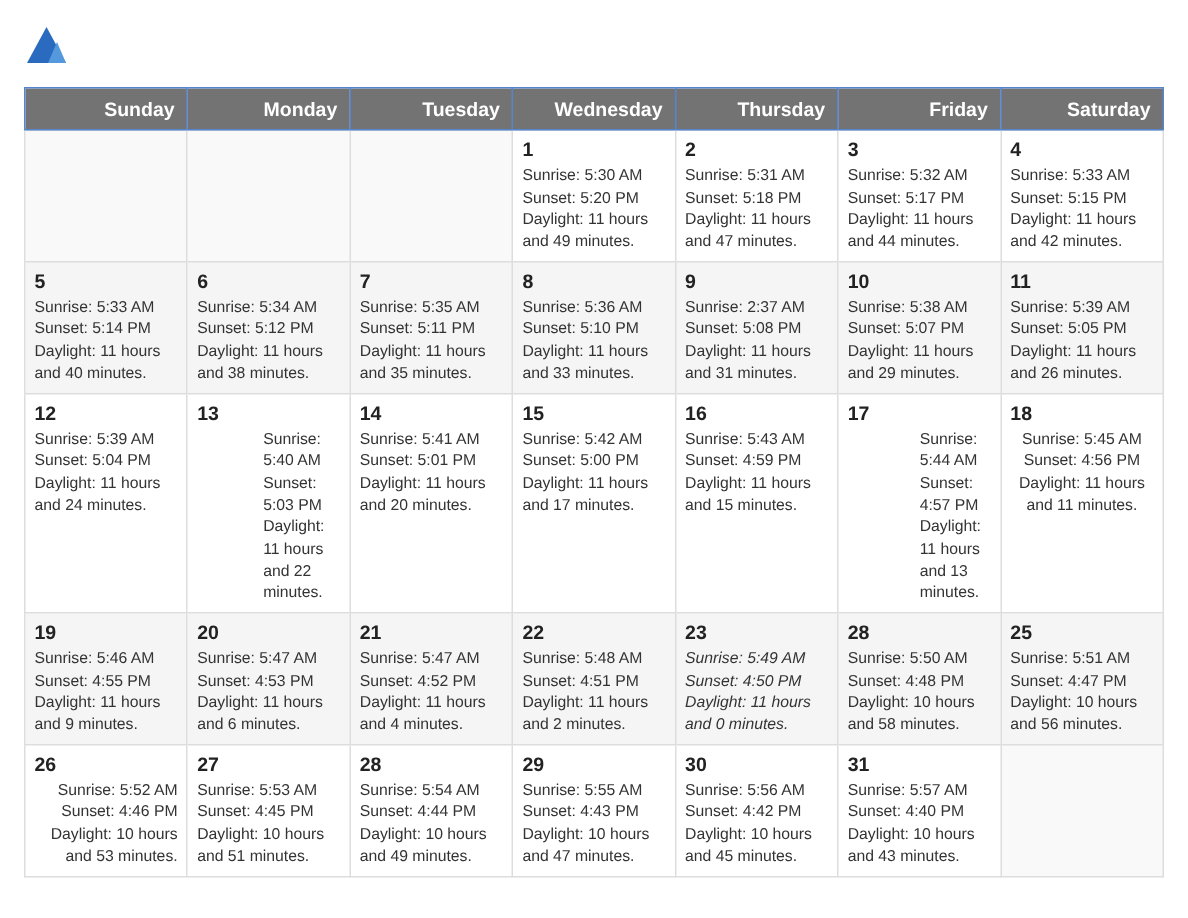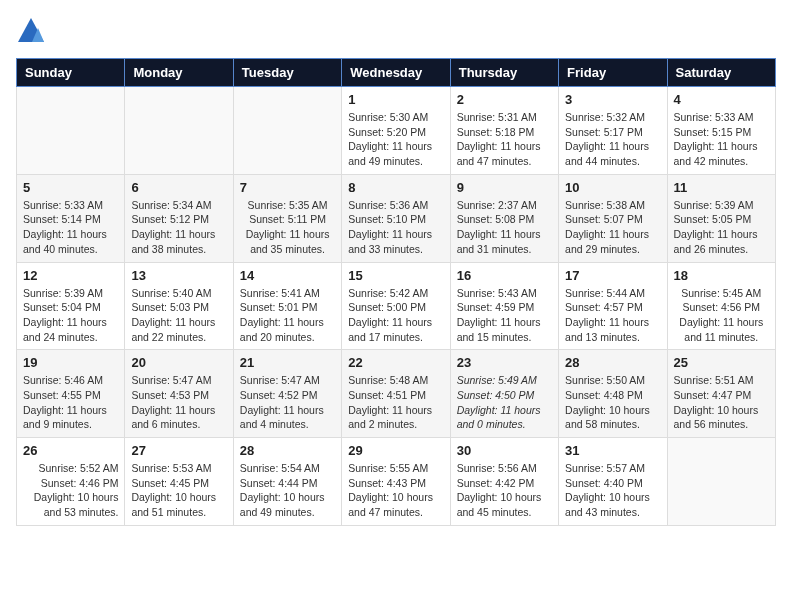--- a/index.html
+++ b/index.html
@@ -51,23 +51,23 @@
     .location {
       font-size: 16px;
       color: #444;
     }
     .calendar {
       width: 100%;
       border-collapse: collapse;
       border: 1px solid #ccc;
     }
     .calendar th {
-      background: #0f172a;
+      background: #737373;
       color: #fff;
-      text-align: left;
+      text-align: right;
       padding: 6px 8px;
       font-size: 13px;
       font-weight: bold;
       border: 1px solid #5585cc;
     }
     .calendar td {
       vertical-align: top;
       padding: 5px 6px;
       border: 1px solid #ddd;
       width: calc(100% / 7);
@@ -170,21 +170,21 @@
         </td>
         <td>
           <div class="day-number">6</div>
           <div class="day-info" style="white-space: pre-line;">Sunrise: 5:34 AM
 Sunset: 5:12 PM
 Daylight: 11 hours
 and 38 minutes.</div>
         </td>
         <td>
           <div class="day-number">7</div>
-          <div class="day-info" style="white-space: pre-line; text-align: center;">Sunrise: 5:35 AM
+          <div class="day-info" style="white-space: pre-line;">Sunrise: 5:35 AM
 Sunset: 5:11 PM
 Daylight: 11 hours
 and 35 minutes.</div>
         </td>
         <td>
           <div class="day-number">8</div>
           <div class="day-info" style="white-space: pre-line;">Sunrise: 5:36 AM
 Sunset: 5:10 PM
 Daylight: 11 hours
 and 33 minutes.</div>
@@ -214,21 +214,21 @@
       <tr>
         <td>
           <div class="day-number">12</div>
           <div class="day-info" style="white-space: pre-line;">Sunrise: 5:39 AM
 Sunset: 5:04 PM
 Daylight: 11 hours
 and 24 minutes.</div>
         </td>
         <td>
           <div class="day-number">13</div>
-          <div class="day-info" style="white-space: pre-line;">Sunrise: 5:40 AM
+          <div class="day-info" style="white-space: pre-line; margin-left: 44px;">Sunrise: 5:40 AM
 Sunset: 5:03 PM
 Daylight: 11 hours
 and 22 minutes.</div>
         </td>
         <td>
           <div class="day-number">14</div>
           <div class="day-info" style="white-space: pre-line;">Sunrise: 5:41 AM
 Sunset: 5:01 PM
 Daylight: 11 hours
 and 20 minutes.</div>
@@ -242,21 +242,21 @@
         </td>
         <td>
           <div class="day-number">16</div>
           <div class="day-info" style="white-space: pre-line;">Sunrise: 5:43 AM
 Sunset: 4:59 PM
 Daylight: 11 hours
 and 15 minutes.</div>
         </td>
         <td>
           <div class="day-number">17</div>
-          <div class="day-info" style="white-space: pre-line;">Sunrise: 5:44 AM
+          <div class="day-info" style="white-space: pre-line; margin-left: 48px;">Sunrise: 5:44 AM
 Sunset: 4:57 PM
 Daylight: 11 hours
 and 13 minutes.</div>
         </td>
         <td>
           <div class="day-number">18</div>
           <div class="day-info" style="white-space: pre-line; text-align: center;">Sunrise: 5:45 AM
 Sunset: 4:56 PM
 Daylight: 11 hours
 and 11 minutes.</div>

